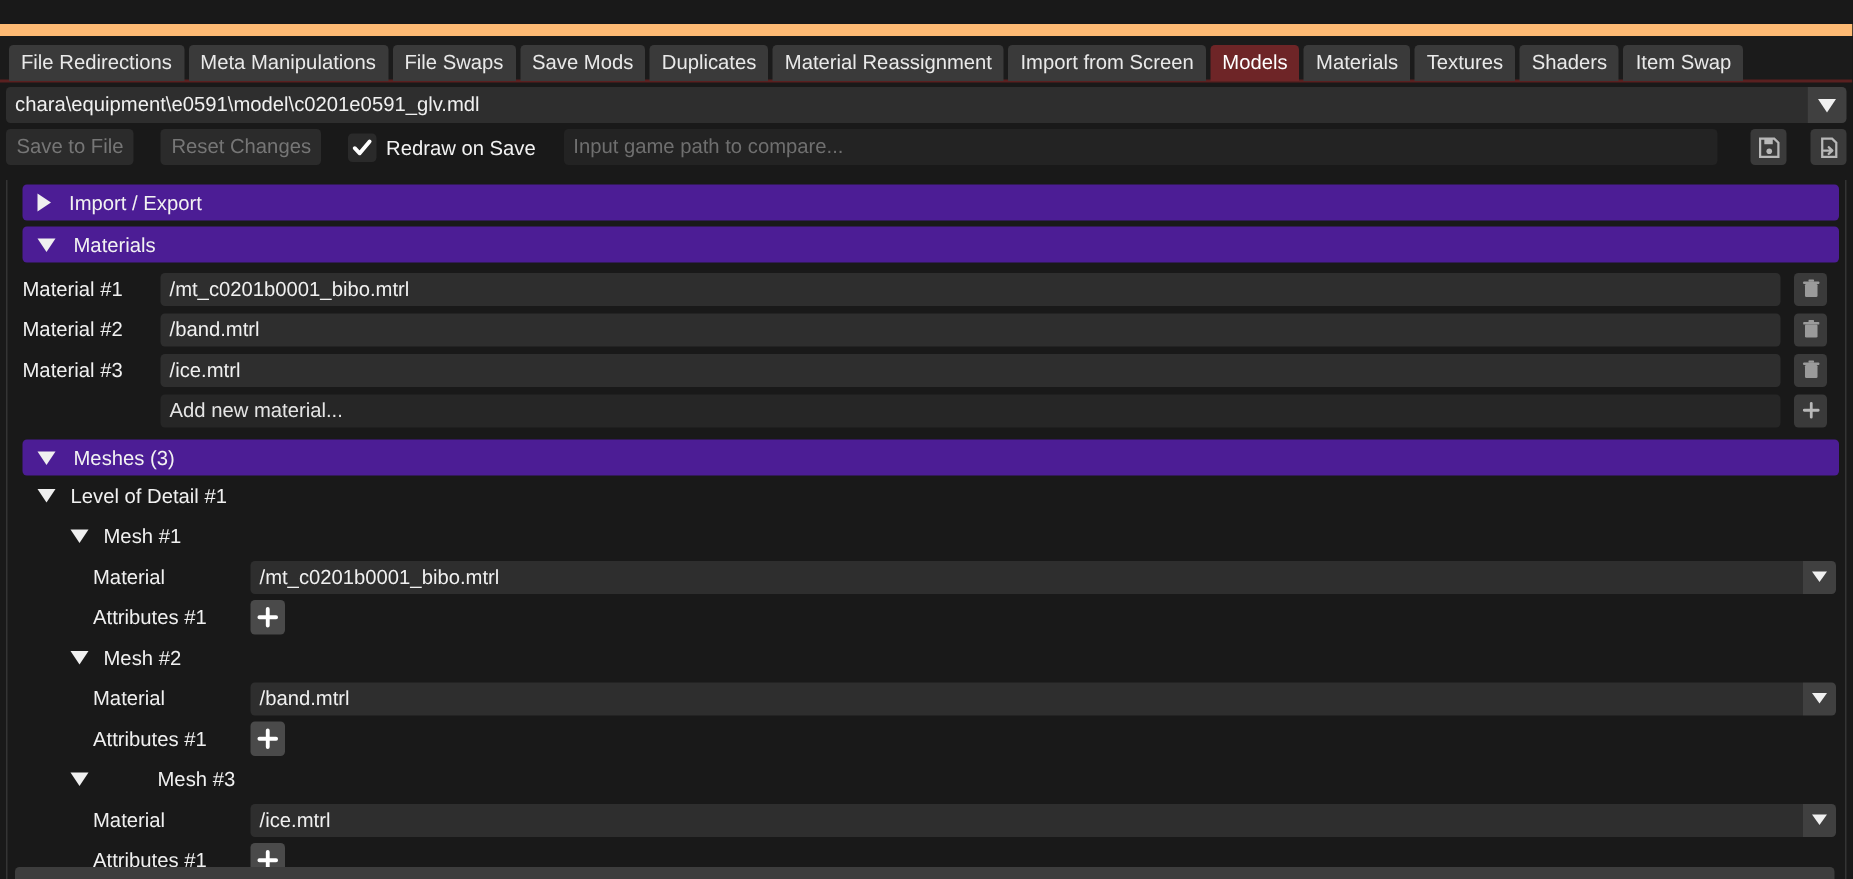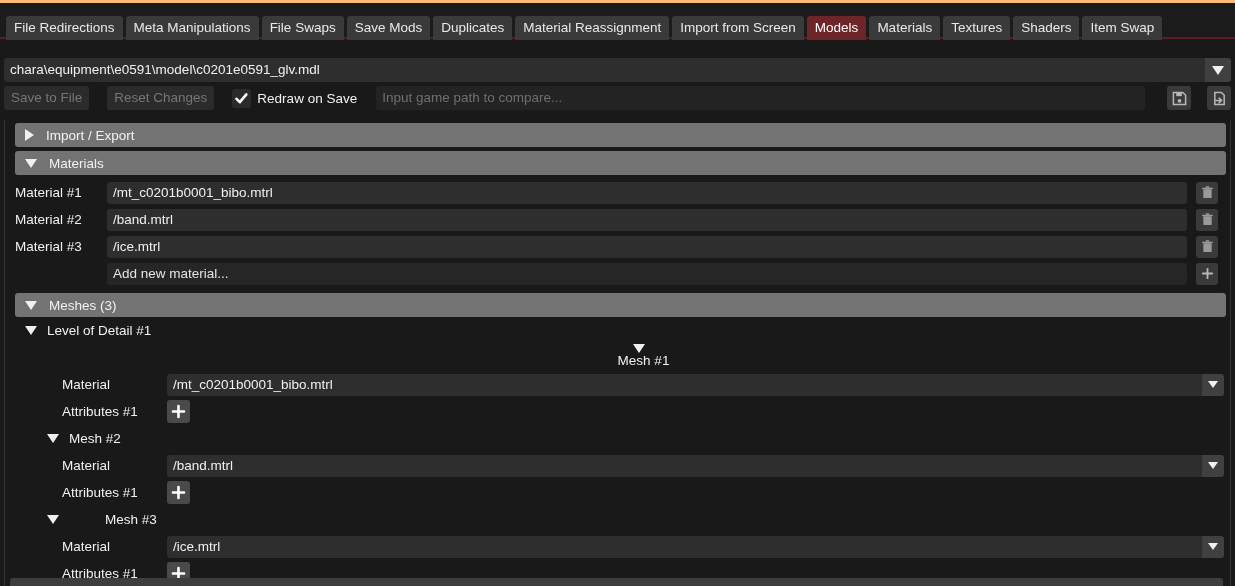--- a/index.html
+++ b/index.html
@@ -6,25 +6,25 @@
   html, body {
     width: 1235px; height: 586px;
     background: #191919;
     font-family: "Liberation Sans", sans-serif;
     overflow: hidden;
   }
   body { position: relative; }
 
   
   .tabstrip {
-    position: absolute; left: 0; top: 0; width: 1235px; height: 39px;
+    position: absolute; left: 0; top: 16px; width: 1235px; height: 39px;
     background: #1b1b1b;
-    border-top: 3px solid #fdba74;
+    border-top: 8px solid #fdba74;
     border-bottom: 2px solid #5a2020;
-    display: flex; align-items: flex-end;
+    display: flex; align-items: center;
     padding: 0 6px;
   }
   .tab {
     height: 24px; line-height: 24px;
     padding: 0 8px; margin-right: 3px;
     background: #3a3a3a; color: #e9e9e9;
     font-size: 13.5px;
     border-radius: 3px 3px 0 0;
     white-space: nowrap; cursor: pointer;
     position: relative; top: 3px;
@@ -85,21 +85,21 @@
     position: absolute; left: 4px; top: 120px;
     width: 1227px; height: 466px;
     border-left: 1px solid #343434;
     border-right: 1px solid #343434;
     background: #191919;
     overflow: hidden;
   }
 
   .header {
     margin: 0 4px 0 10px; height: 24px;
-    background: #737373; border-radius: 3px;
+    background: #4c1d95; border-radius: 3px;
     display: flex; align-items: center;
     padding-left: 10px; cursor: pointer;
   }
   .header .htext { color: #f2f2f2; font-size: 13.5px; margin-left: 12px; }
 
   .tri { width: 0; height: 0; }
   .tri-down { border-left: 6px solid transparent; border-right: 6px solid transparent; border-top: 9px solid #f0f0f0; }
   .tri-right { border-top: 6px solid transparent; border-bottom: 6px solid transparent; border-left: 9px solid #f0f0f0; }
 
   .row { display: flex; align-items: center; height: 27px; }
@@ -252,21 +252,21 @@
   <div class="header" style="margin-top:6px;">
     <span class="tri tri-down"></span>
     <span class="htext">Meshes (3)</span>
   </div>
 
   <div class="treenode" style="padding-left:20px;">
     <span class="tri tri-down"></span>
     <span class="tlabel">Level of Detail #1</span>
   </div>
 
-  <div class="treenode" style="padding-left:42px;flex-direction:column;">
+  <div class="treenode" style="padding-left:42px;">
     <span class="tri tri-down"></span>
     <span class="tlabel">Mesh #1</span>
   </div>
   <div class="row">
     <span class="rowlabel" style="width:105px; margin-left:57px;">Material</span>
     <span class="combo" style="width:1057px;">
       <span class="cv">/mt_c0201b0001_bibo.mtrl</span>
       <span class="ca">
         <span class="tri tri-down" style="border-left-width:5px;border-right-width:5px;border-top-width:7px;"></span>
       </span>

